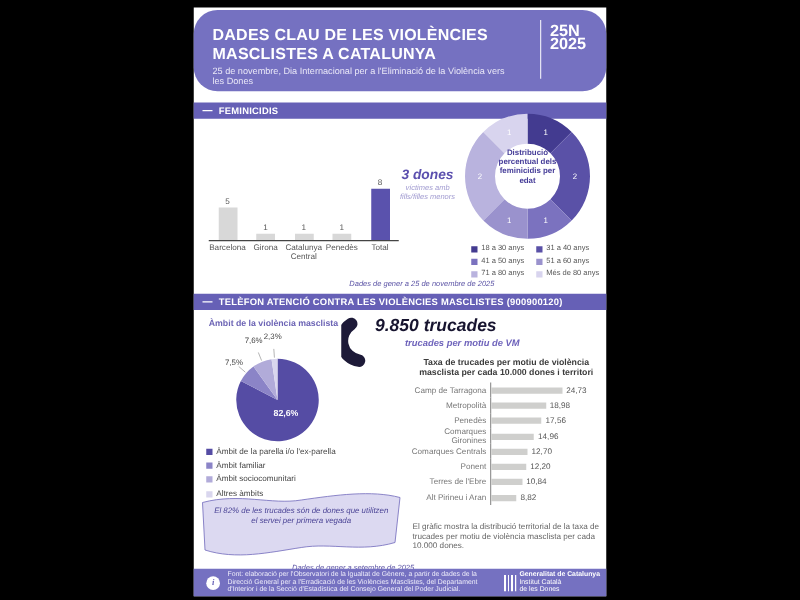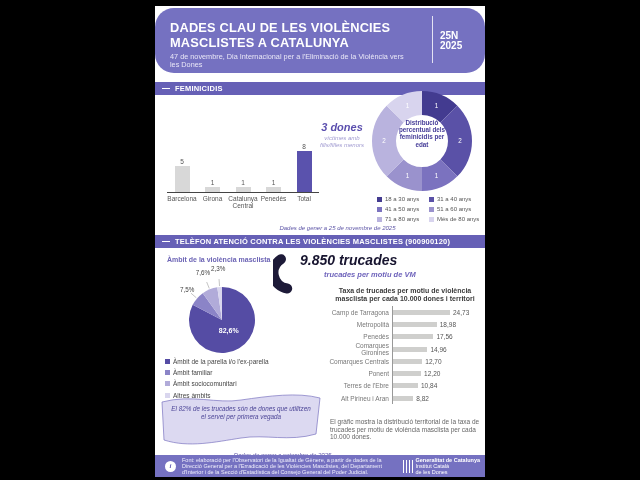--- a/index.html
+++ b/index.html
@@ -5,21 +5,21 @@
   html,body{margin:0;padding:0;}
   body{width:640px;height:480px;background:#000;position:relative;overflow:hidden;
        font-family:"Liberation Sans",sans-serif;}
   .card{position:absolute;left:155px;top:6px;width:330px;height:471px;background:#fff;}
 
   
   .header{position:absolute;left:0;top:2px;width:330px;height:65px;background:#7571c1;box-sizing:border-box;padding:0 0 0 15px;border-radius:19px;}
   .h-title{margin-top:13px;font-size:12.8px;font-weight:bold;line-height:14.5px;color:#fff;letter-spacing:.2px;}
   .h-sub{margin-top:3px;font-size:7.3px;line-height:8.3px;color:#e9e7f7;width:235px;}
   .badge-sep{position:absolute;left:277px;top:8px;width:1px;height:47px;background:rgba(255,255,255,.8);}
-  .badge{position:absolute;left:285px;top:12px;font-size:10px;font-weight:bold;color:#fff;line-height:10px;margin-top:11px;}
+  .badge{position:absolute;left:285px;top:12px;font-size:13px;font-weight:bold;color:#fff;line-height:10px;}
 
   
   .secbar{position:absolute;left:0;width:330px;height:13px;background:#6660b6;color:#fff;
           font-size:7.5px;font-weight:bold;display:flex;align-items:center;letter-spacing:.2px;}
   .sec1{top:76px;} .sec2{top:229px;}
   .dash{width:8px;height:1.5px;background:#fff;margin:0 5px 0 7px;}
 
   
   .stats{position:absolute;left:12px;top:89px;font-style:italic;}
   .st1{font-size:8.5px;font-weight:bold;color:#453c98;line-height:10px;}
@@ -27,21 +27,21 @@
 
   
   .vchart{position:absolute;left:12px;top:136px;width:152px;}
   .vplot{display:flex;justify-content:space-between;align-items:flex-end;height:50px;border-bottom:1px solid #444;}
   .vcol{width:30px;display:flex;flex-direction:column;align-items:center;justify-content:flex-end;}
   .vval{font-size:6.5px;color:#555;margin-bottom:1px;}
   .vbar{width:15px;}
   .vlabs{display:flex;justify-content:space-between;margin-top:2px;}
   .vlab{width:30px;text-align:center;font-size:6.5px;line-height:7px;color:#555;}
 
-  .dones{position:absolute;left:158px;top:115px;width:58px;text-align:center;font-style:italic;}
+  .dones{position:absolute;left:158px;top:128px;width:58px;text-align:center;font-style:italic;}
   .dones-big{font-size:11px;font-weight:bold;color:#5b4fae;line-height:12px;}
   .dones-cap{font-size:6px;color:#a09ad0;line-height:6.5px;margin-top:2px;}
 
   
   .donut-wrap{position:absolute;left:212px;top:80px;width:110px;height:110px;}
   .donut-center{position:absolute;left:240px;top:113px;width:54px;text-align:center;
       font-size:6.3px;font-weight:bold;color:#453c98;line-height:7.2px;}
   .donut-legend{position:absolute;left:222px;top:190px;display:grid;grid-template-columns:52px 62px;
       row-gap:4px;font-size:6px;color:#555;}
   .lg-item{display:flex;align-items:center;gap:3px;}
@@ -93,21 +93,21 @@
 </head>
 <body>
 
 <div class="card">
 
   <div class="header" style="background: rgb(117, 113, 193);">
     <div class="h-title">
       <div>DADES CLAU DE LES VIOLÈNCIES</div>
       <div>MASCLISTES A CATALUNYA</div>
     </div>
-    <div class="h-sub">47 de novembre, Dia Internacional per a l'Eliminació de la Violència vers les Dones</div>
+    <div class="h-sub">25 de novembre, Dia Internacional per a l'Eliminació de la Violència vers les Dones</div>
     <div class="badge-sep"></div>
     <div class="badge">
       <div>25N</div>
       <div>2025</div>
     </div>
   </div>
 
   <div class="secbar sec1" style="background: rgb(102, 96, 182);">
     <span class="dash"></span>
     <span>FEMINICIDIS</span>

